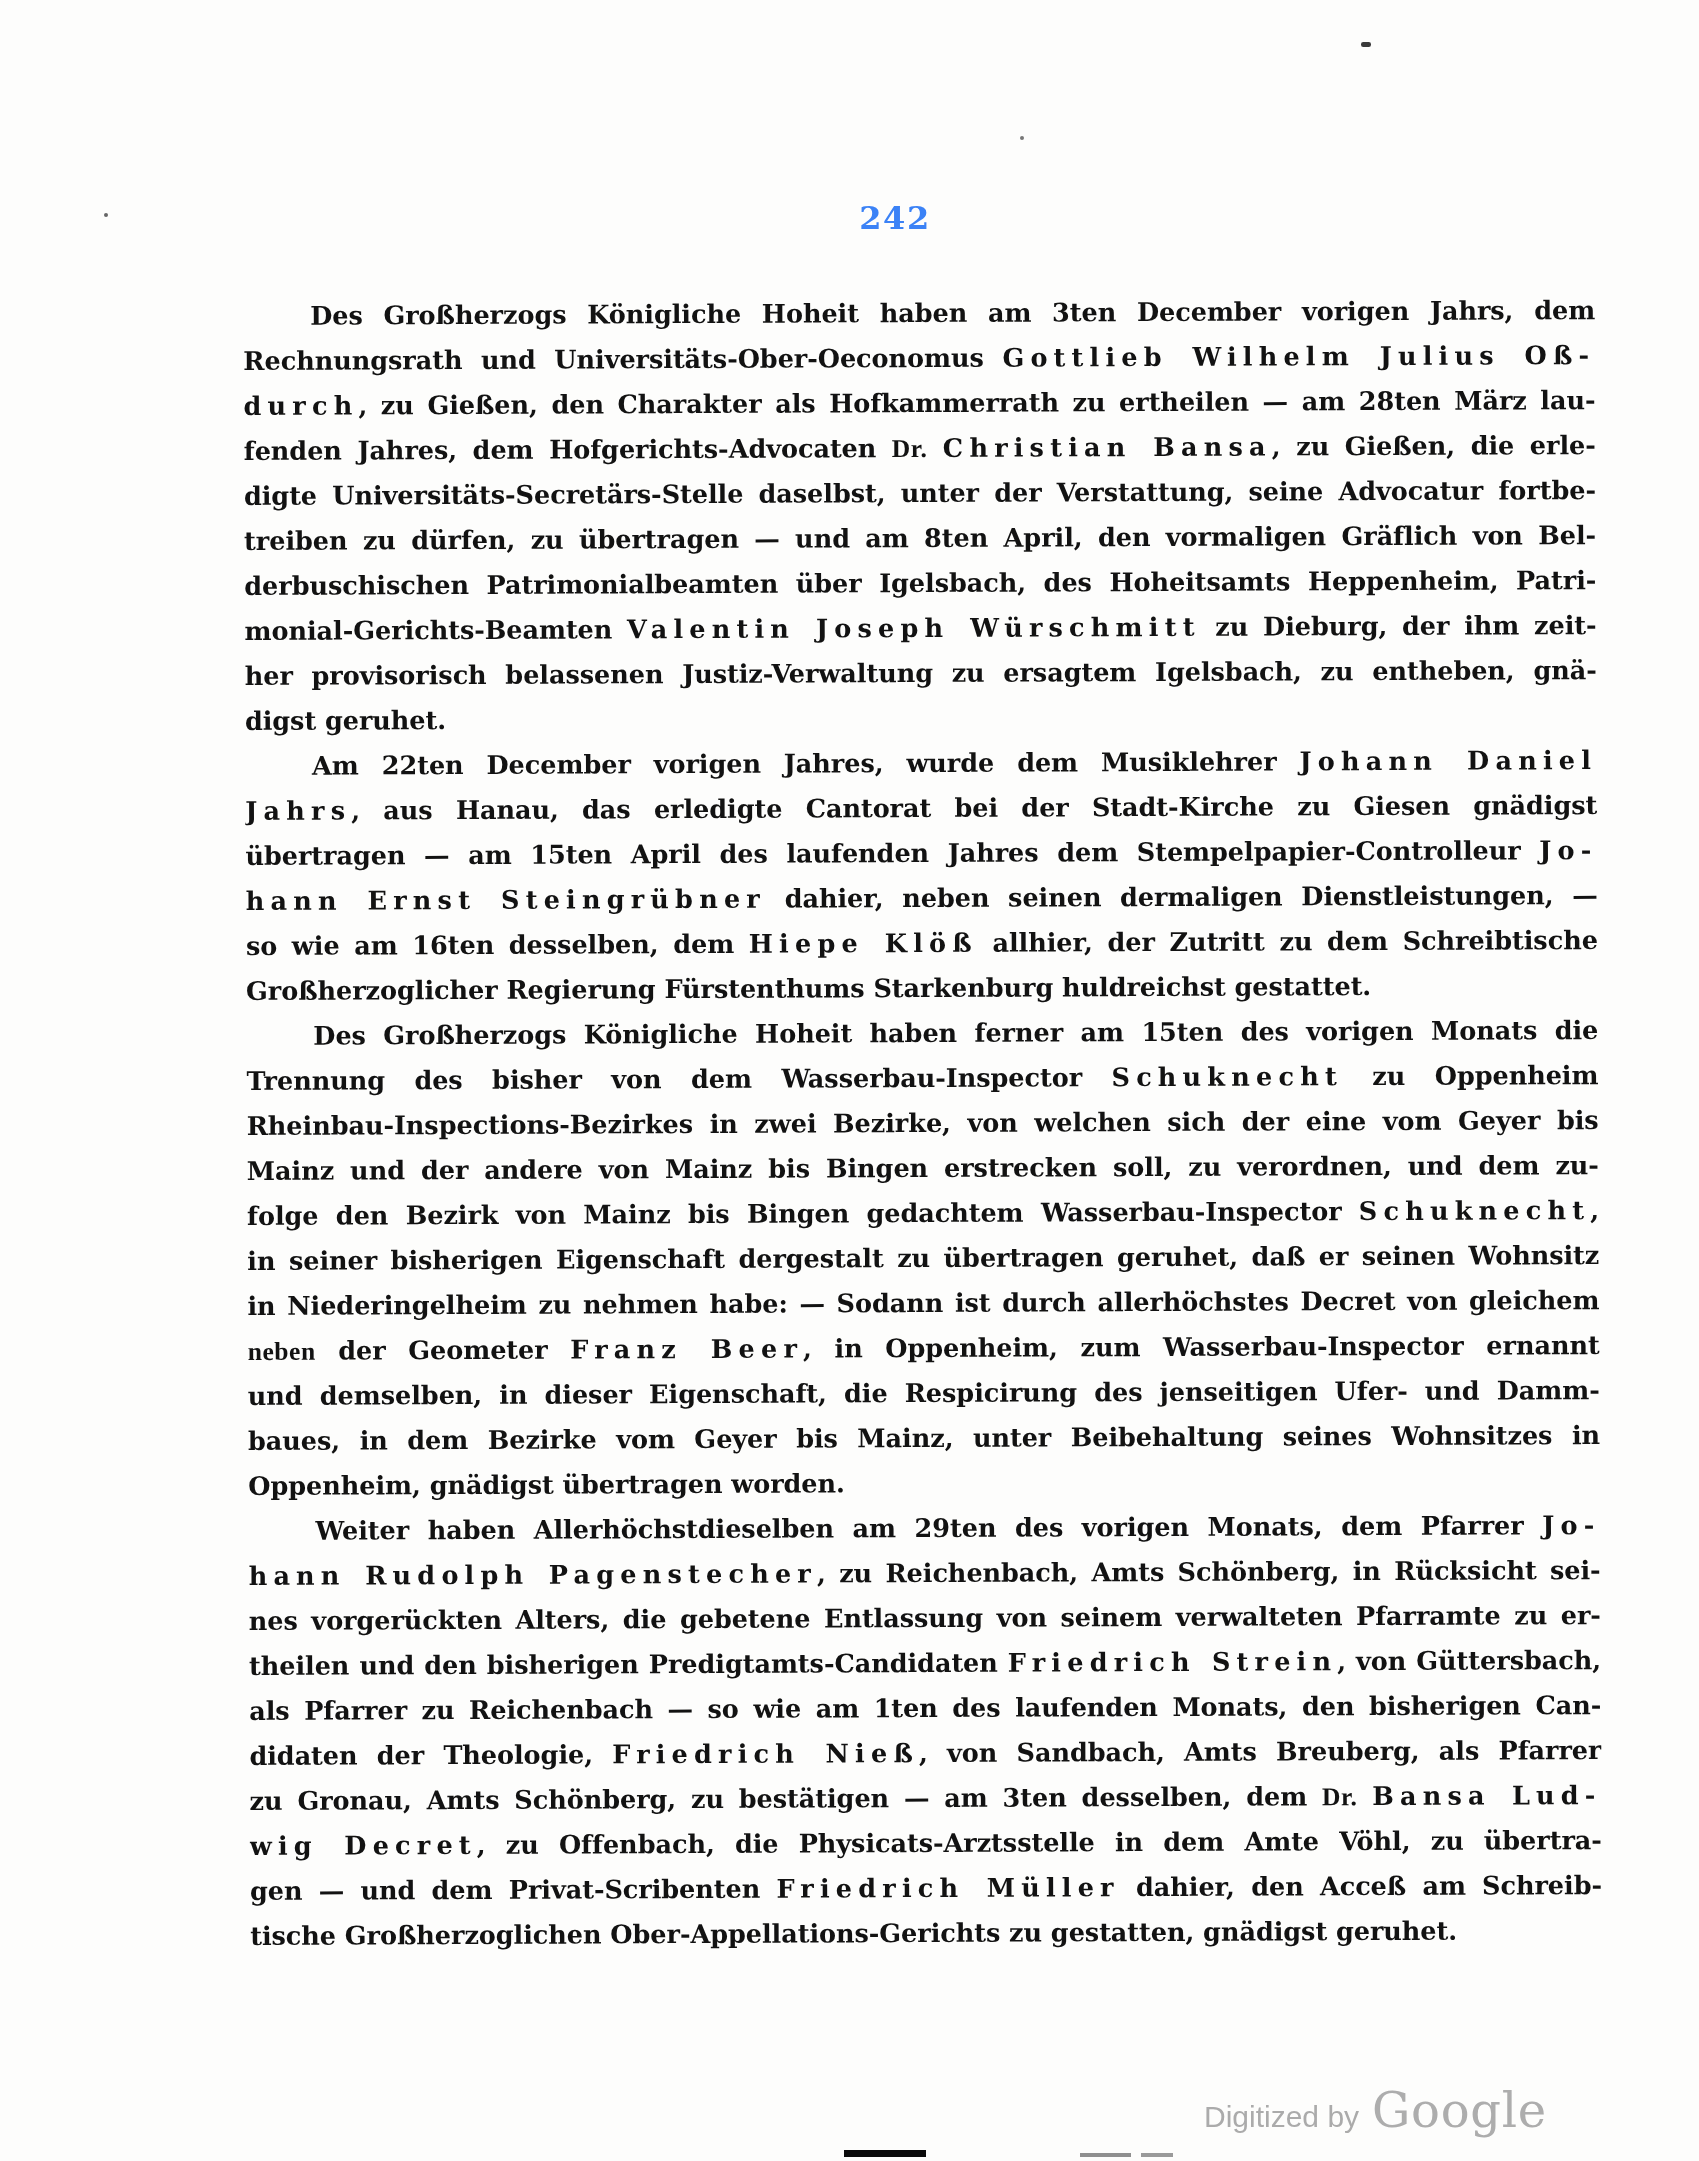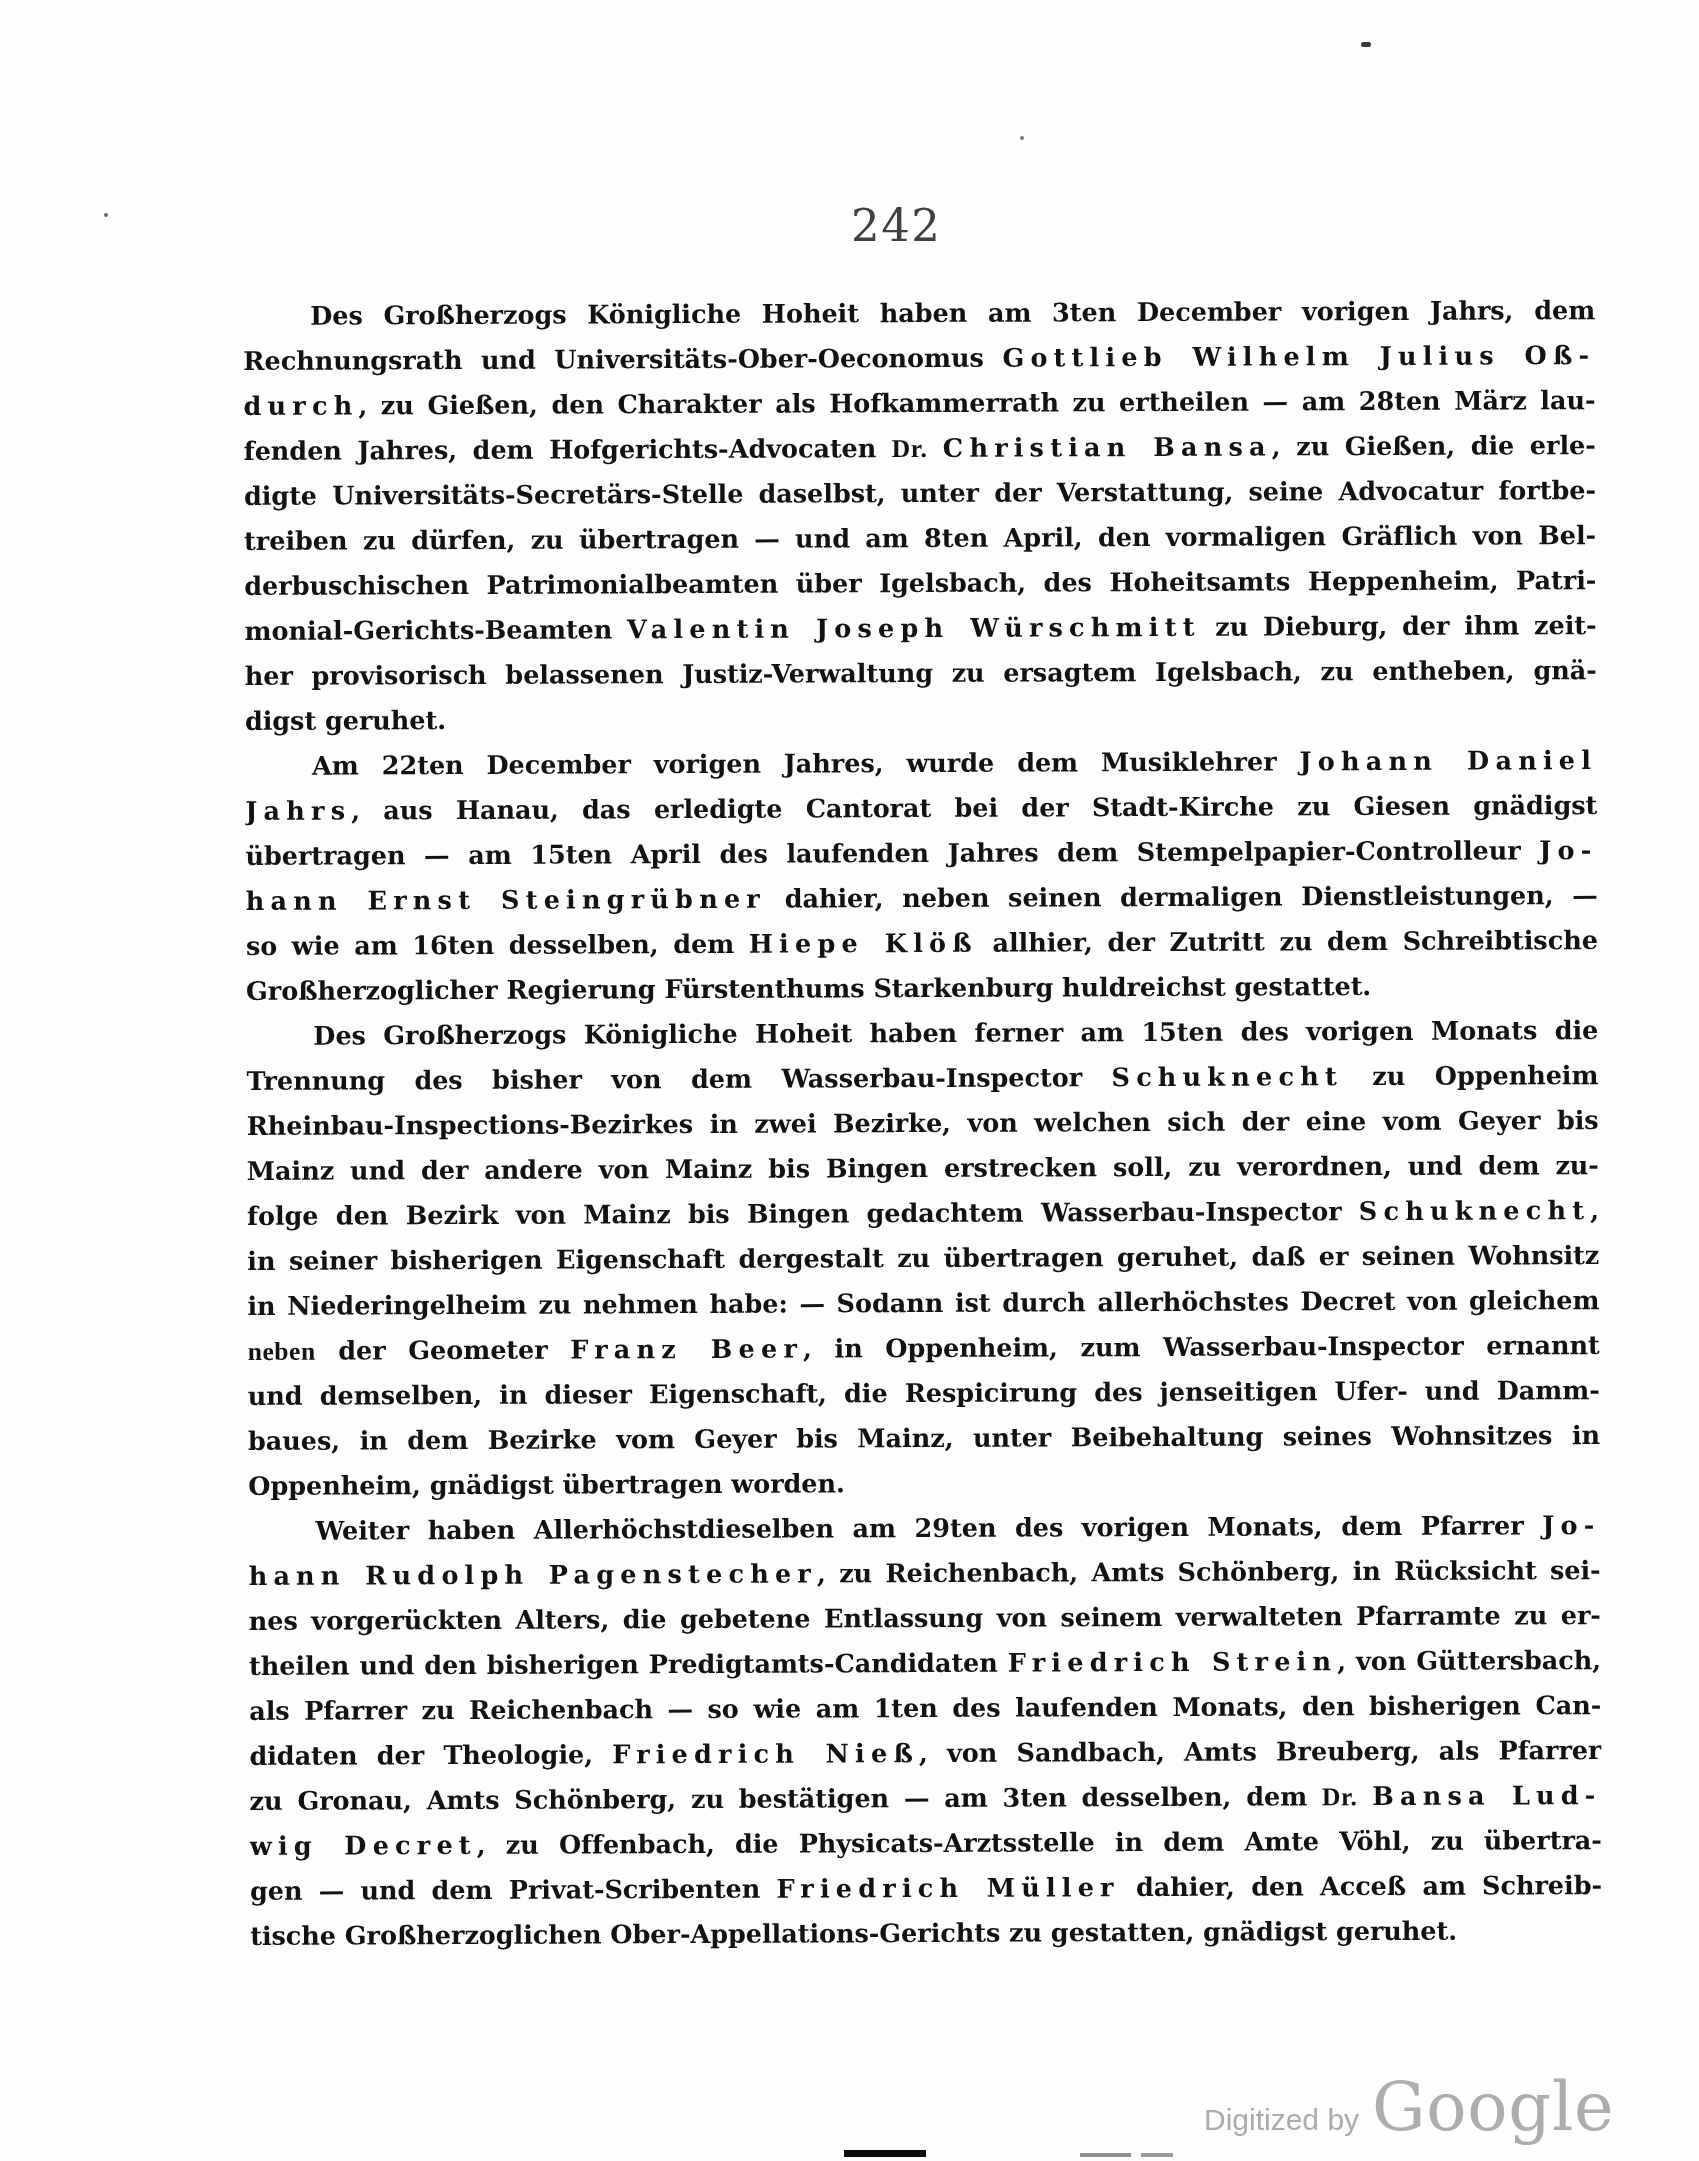--- a/index.html
+++ b/index.html
@@ -17,24 +17,24 @@
     background: #fdfdfc;
     font-family: "DejaVu Serif", serif;
     color: #111111;
   }
   .page-number {
     position: absolute;
     top: 199px;
     left: 851px;
     width: 88px;
     text-align: center;
-    font-size: 45px;
-    font-weight: normal;
+    font-size: 32px;
+    font-weight: bold;
     letter-spacing: 1.5px;
-    color: #404040;
+    color: #3b82f6;
   }
   .page-text {
     position: absolute;
     top: 291px;
     left: 243px;
     width: 1352px;
     transform: rotate(-0.25deg);
     transform-origin: 50% 0;
   }
   .paragraph { margin: 0; padding: 0; }
@@ -65,21 +65,21 @@
   .watermark .prefix {
     font-family: "Liberation Sans", sans-serif;
     font-size: 30px;
     font-weight: normal;
     color: #ababab;
     margin-right: 13px;
     margin-top: 32px;
   }
   .watermark .logo {
     font-family: "DejaVu Serif", serif;
-    font-size: 67px;
+    font-size: 48px;
     font-weight: normal;
     color: #adadad;
     letter-spacing: 0.7px;
   }
   .artifact { position: absolute; background: #000; }
   .artifact.a-bar    { left: 844px; top: 2150px; width: 82px; height: 7.3px; background: #0a0a0a; }
   .artifact.a-gray1  { left: 1080px; top: 2153px; width: 51px;  height: 3.7px;  background: #8f8f8f; }
   .artifact.a-gray2  { left: 1141px; top: 2153px; width: 32px;  height: 3.7px;  background: #9a9a9a; }
   .artifact.a-speck1 { left: 1361px; top: 42px;  width: 10.2px; height: 5.1px;  background: #3a3a3a; border-radius: 2.2px; }
   .artifact.a-speck2 { left: 1020px; top: 136px; width: 4.4px;  height: 4.4px;  background: #777;    border-radius: 50%; }

